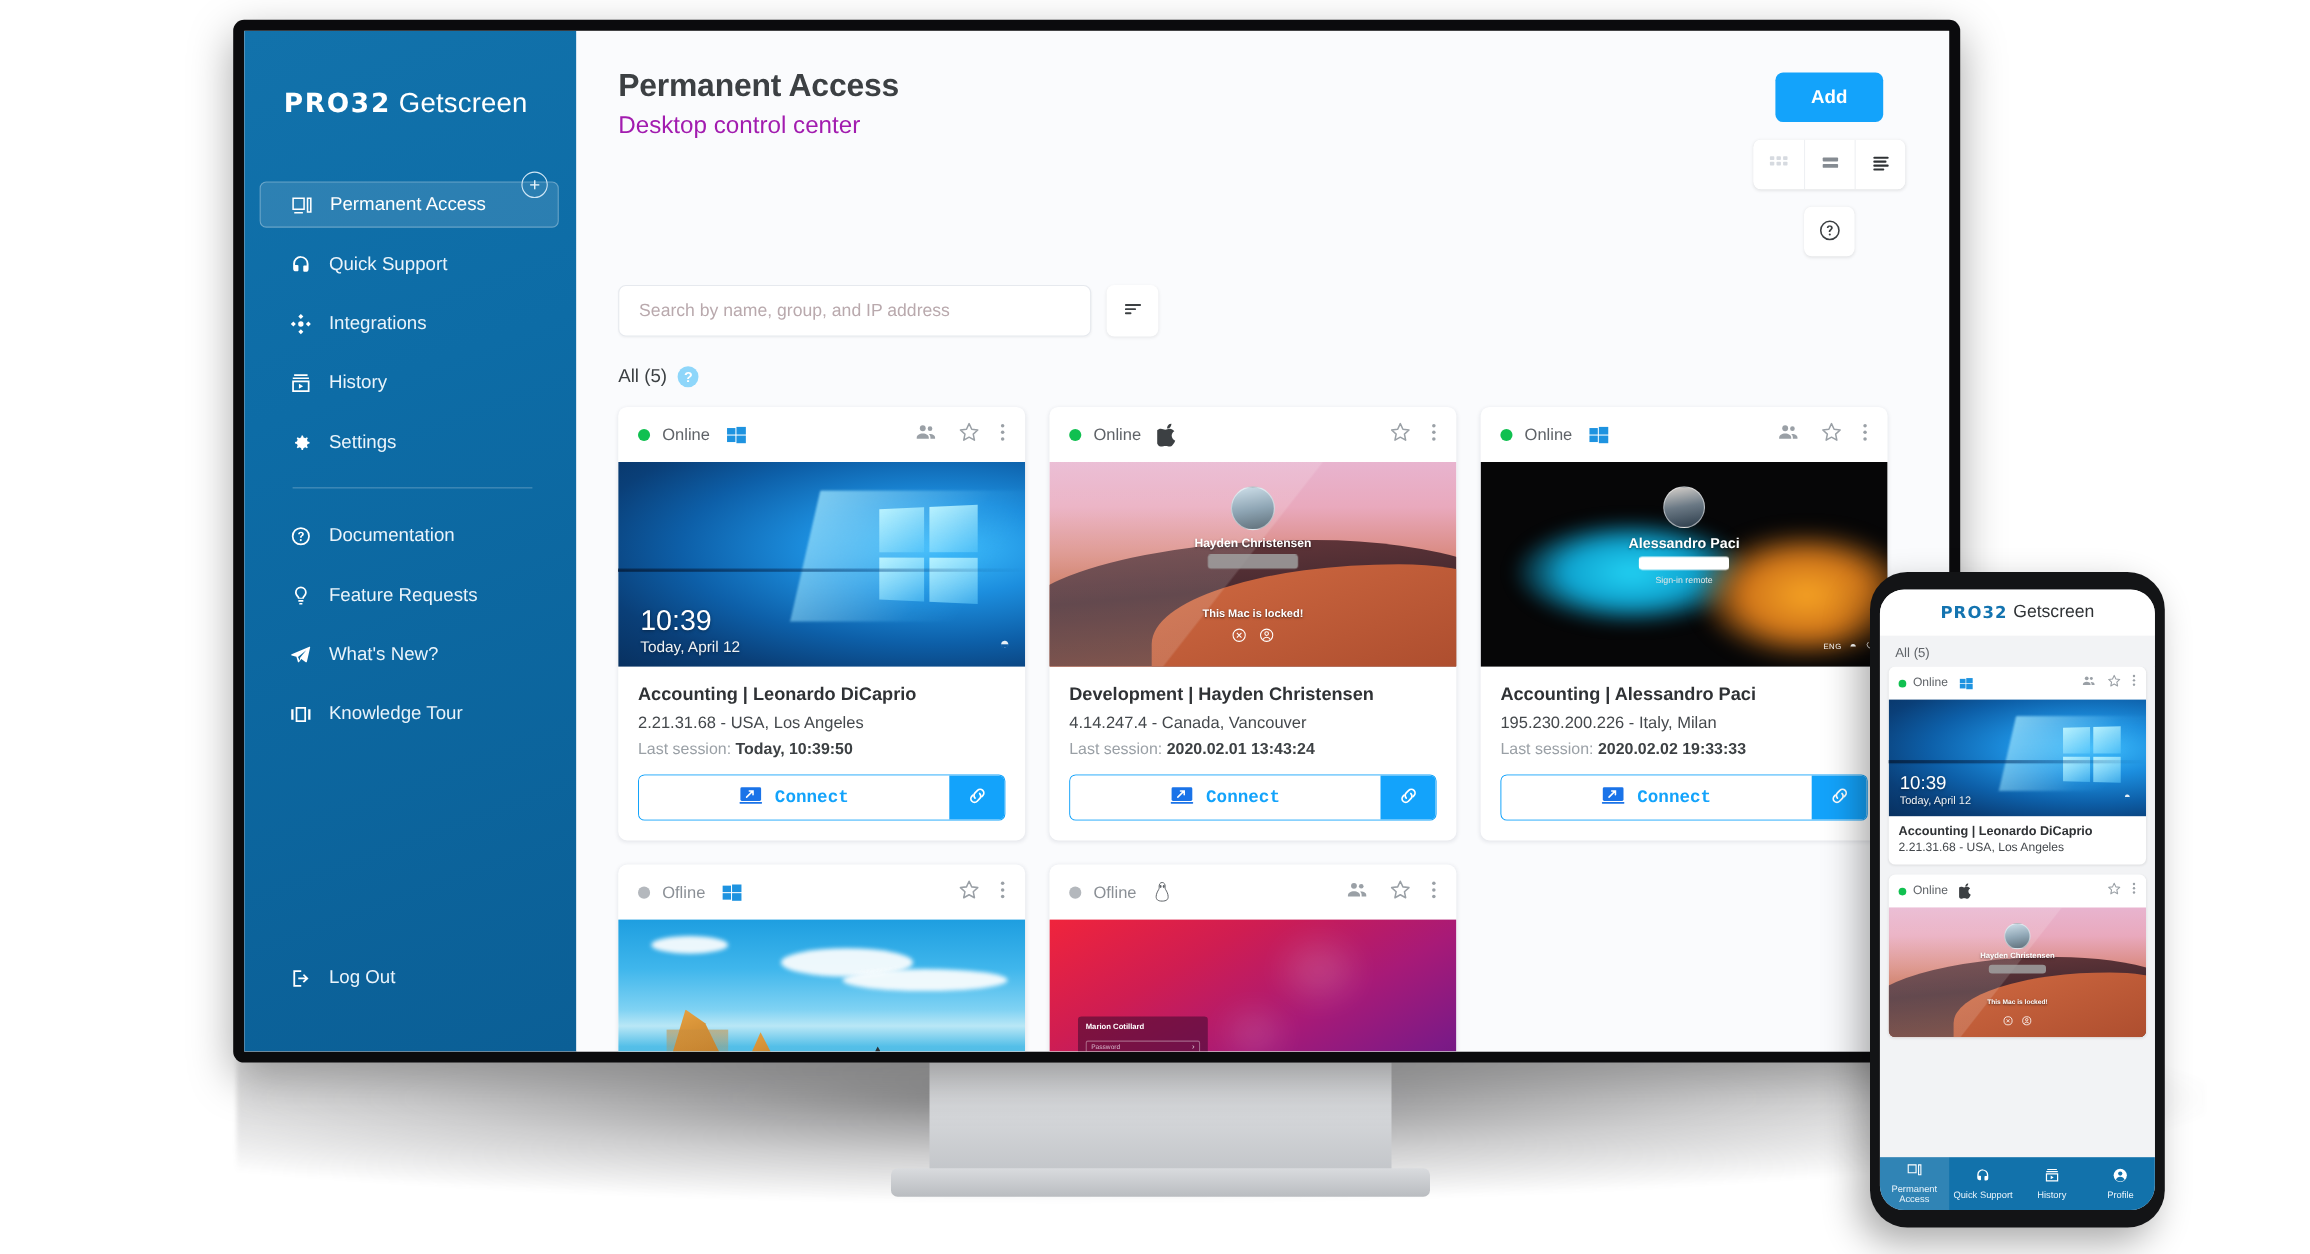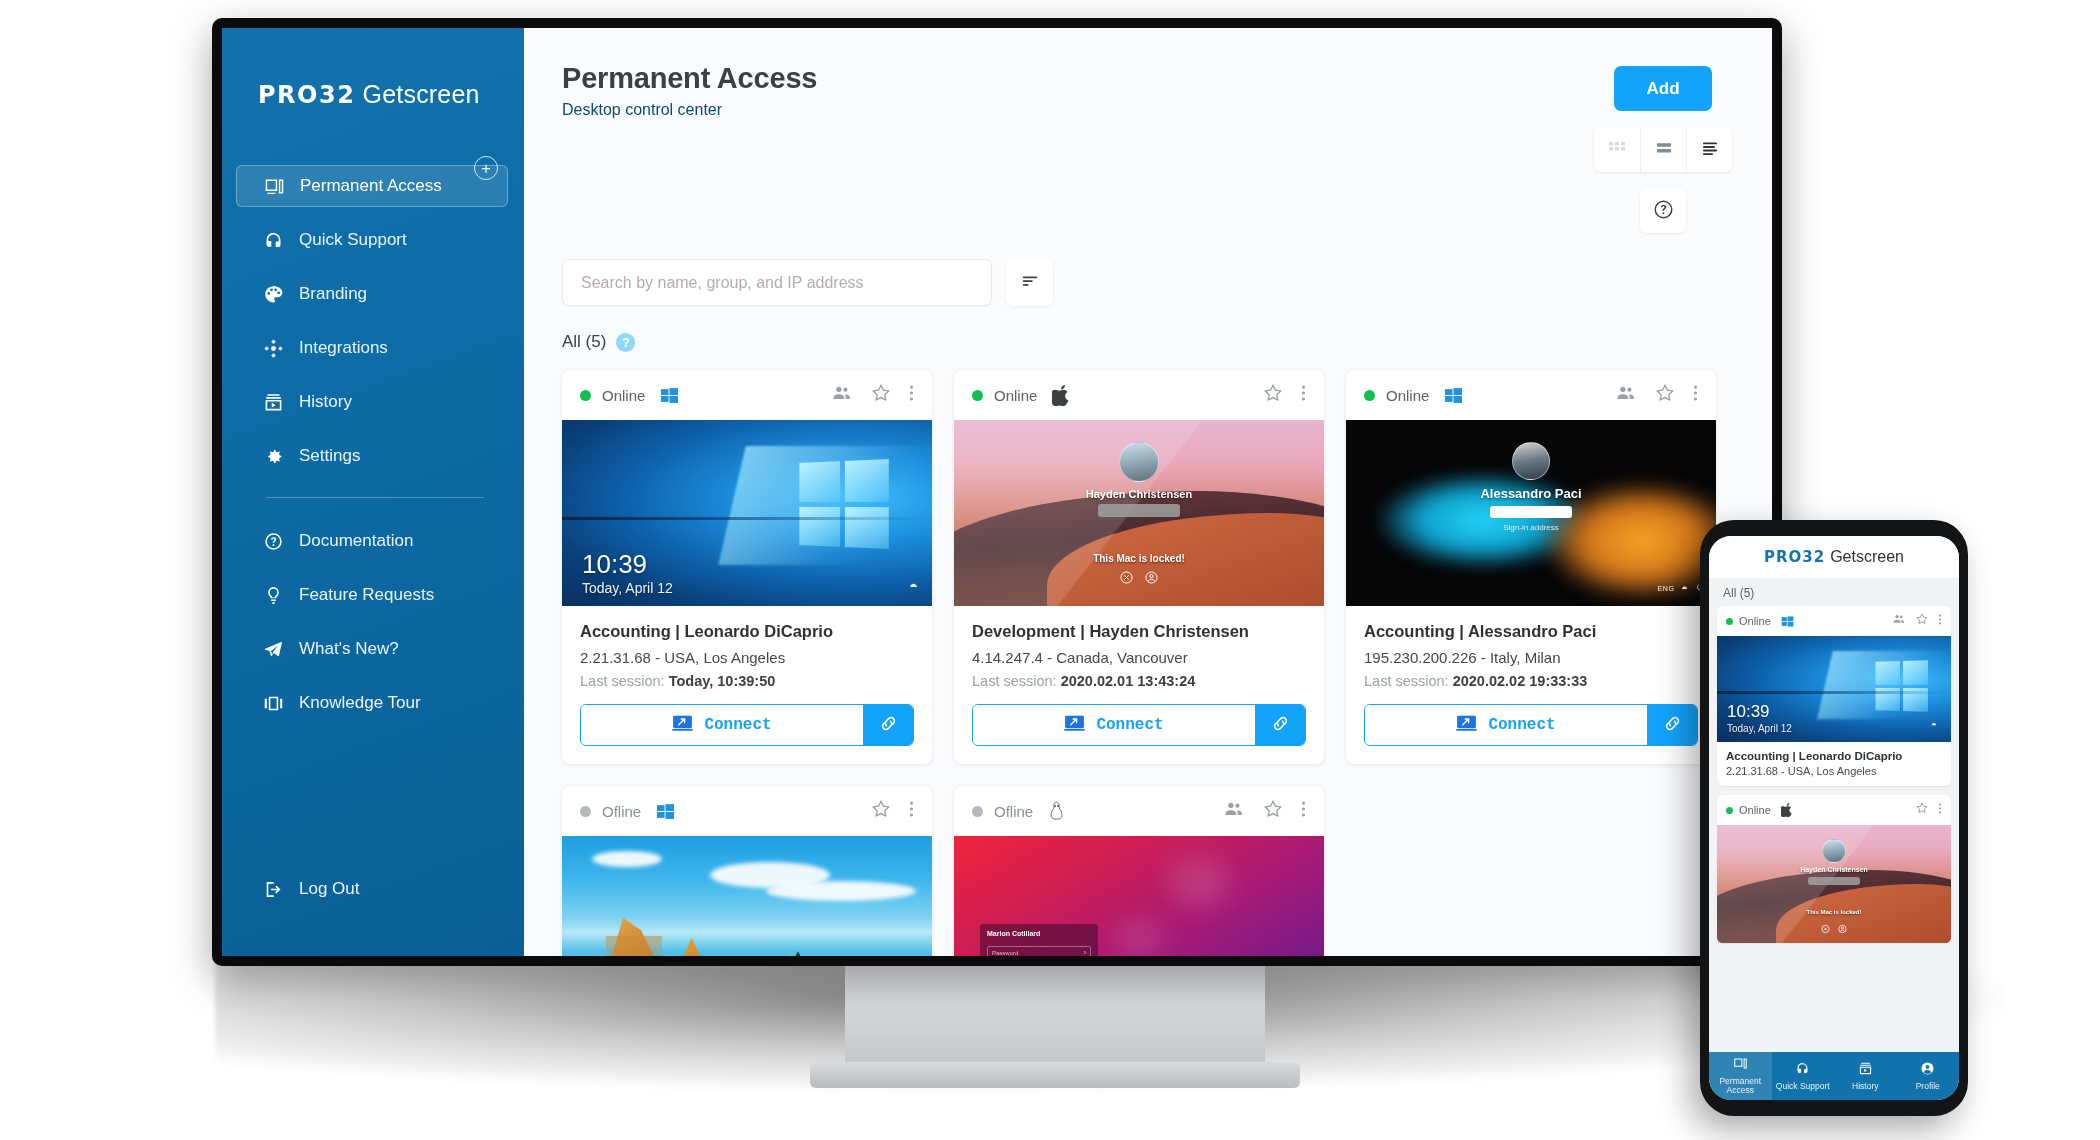--- a/index.html
+++ b/index.html
@@ -111,21 +111,21 @@
   }
 
   
   #main {
     flex: 1; background: #fafbfd;
     padding: 34px 40px 0 38px;
     overflow: hidden; position: relative;
   }
   #topbar { display: flex; align-items: flex-start; justify-content: space-between; }
   #page-title { font-size: 29px; font-weight: 700; color: #3c4043; letter-spacing: -.2px; }
-  #page-sub { font-size: 16px; color: #0c4a6e; margin-top: 6px; }
+  #page-sub { font-size: 22px; color: #a21caf; margin-top: 6px; }
 
   #topbar-right { display: flex; align-items: center; gap: 16px; margin-top: 4px; flex-direction: column; }
   #add-button {
     background: #13a3fb; color: #fff; font-size: 17px; font-weight: 700;
     border: none; border-radius: 7px; padding: 0 32px; height: 45px;
     cursor: pointer;
   }
   #view-toggle { display: flex; background: #fff; border-radius: 7px; box-shadow: 0 1px 3px rgba(0,0,0,.09); overflow: hidden; }
   .view-btn { width: 46px; height: 45px; display: flex; align-items: center; justify-content: center; background: #fff; border: none; cursor: pointer; }
   .view-btn + .view-btn { border-left: 1px solid #eef0f3; }
@@ -310,28 +310,20 @@
 
     <div class="nav-item">
       <span class="nav-icon">
         <svg viewBox="0 0 24 24">
               <path d="M12 3a8 8 0 00-8 8v5a3 3 0 003 3h1.5a1 1 0 001-1v-4.5a1 1 0 00-1-1H6v-1.5a6 6 0 1112 0V13h-2.5a1 1 0 00-1 1V18.5a1 1 0 001 1H17a3 3 0 003-3v-5a8 8 0 00-8-8z"></path>
             </svg>
       </span>
       <span>Quick Support</span>
     </div>
 
-    <div class="nav-item">
-      <span class="nav-icon">
-        <svg viewBox="0 0 24 24">
-              <path d="M12 2.5C6.8 2.5 2.6 6.6 2.6 11.8c0 5.1 4.2 9.3 9.4 9.3 1 0 1.8-.8 1.8-1.8 0-.5-.2-.9-.5-1.2-.3-.3-.5-.7-.5-1.1 0-1 .8-1.8 1.8-1.8h2.1c3 0 5.4-2.4 5.4-5.4 0-4.2-4.2-7.3-10.1-7.3zM6.6 12.4a1.6 1.6 0 110-3.2 1.6 1.6 0 010 3.2zm3.1-4.2a1.6 1.6 0 110-3.2 1.6 1.6 0 010 3.2zm4.8 0a1.6 1.6 0 110-3.2 1.6 1.6 0 010 3.2zm3.4 3.6a1.6 1.6 0 110-3.2 1.6 1.6 0 010 3.2z"></path>
-            </svg>
-      </span>
-      <span>Branding</span>
-    </div>
 
     <div class="nav-item">
       <span class="nav-icon">
         <svg viewBox="0 0 24 24">
               <path d="M12 1.6l2.6 2.6-2.6 2.6L9.4 4.2 12 1.6zm-7.8 7.8L6.8 12l-2.6 2.6L1.6 12l2.6-2.6zm15.6 0L22.4 12l-2.6 2.6L17.2 12l2.6-2.6zM12 9.2a2.8 2.8 0 110 5.6 2.8 2.8 0 010-5.6zm0 8.2l2.6 2.6-2.6 2.6-2.6-2.6 2.6-2.6z"></path>
             </svg>
       </span>
       <span>Integrations</span>
     </div>
 
@@ -669,21 +661,21 @@
                   </svg>
             </span>
           </span>
         </div>
         <div class="thumb wp-lock-dark">
           <div class="blob-cyan"></div>
           <div class="blob-orange"></div>
           <div class="avatar-circle" style="left:50%;top:22px;transform:translateX(-50%);width:38px;height:38px;background:linear-gradient(170deg,#d9d3cd,#6c7a86 48%,#2b3b49);"></div>
           <div class="lock-name" style="top:66px;font-size:13px;font-weight:700;">Alessandro Paci</div>
           <div class="pw-field" style="left:50%;top:86px;transform:translateX(-50%);width:82px;height:12px;background:#fff;"></div>
-          <div class="lock-opts" style="top:103px;">Sign-in address</div>
+          <div class="lock-opts" style="top:103px;">Sign-in remote</div>
           <div style="position:absolute;right:10px;bottom:9px;display:flex;gap:7px;align-items:center;color:#fff;">
             <span style="font-size:7px;letter-spacing:.5px;">ENG</span>
             <span style="font-size:11px;">◓</span>
             <span><svg width="11" height="11" viewBox="0 0 20 20" fill="none" stroke="#fff" stroke-width="1.4" stroke-linecap="round">
                     <path d="M10 3v6"></path>
                     <path d="M6 5.4a5.6 5.6 0 108 0"></path>
                   </svg></span>
           </div>
         </div>
         <div class="card-body">

